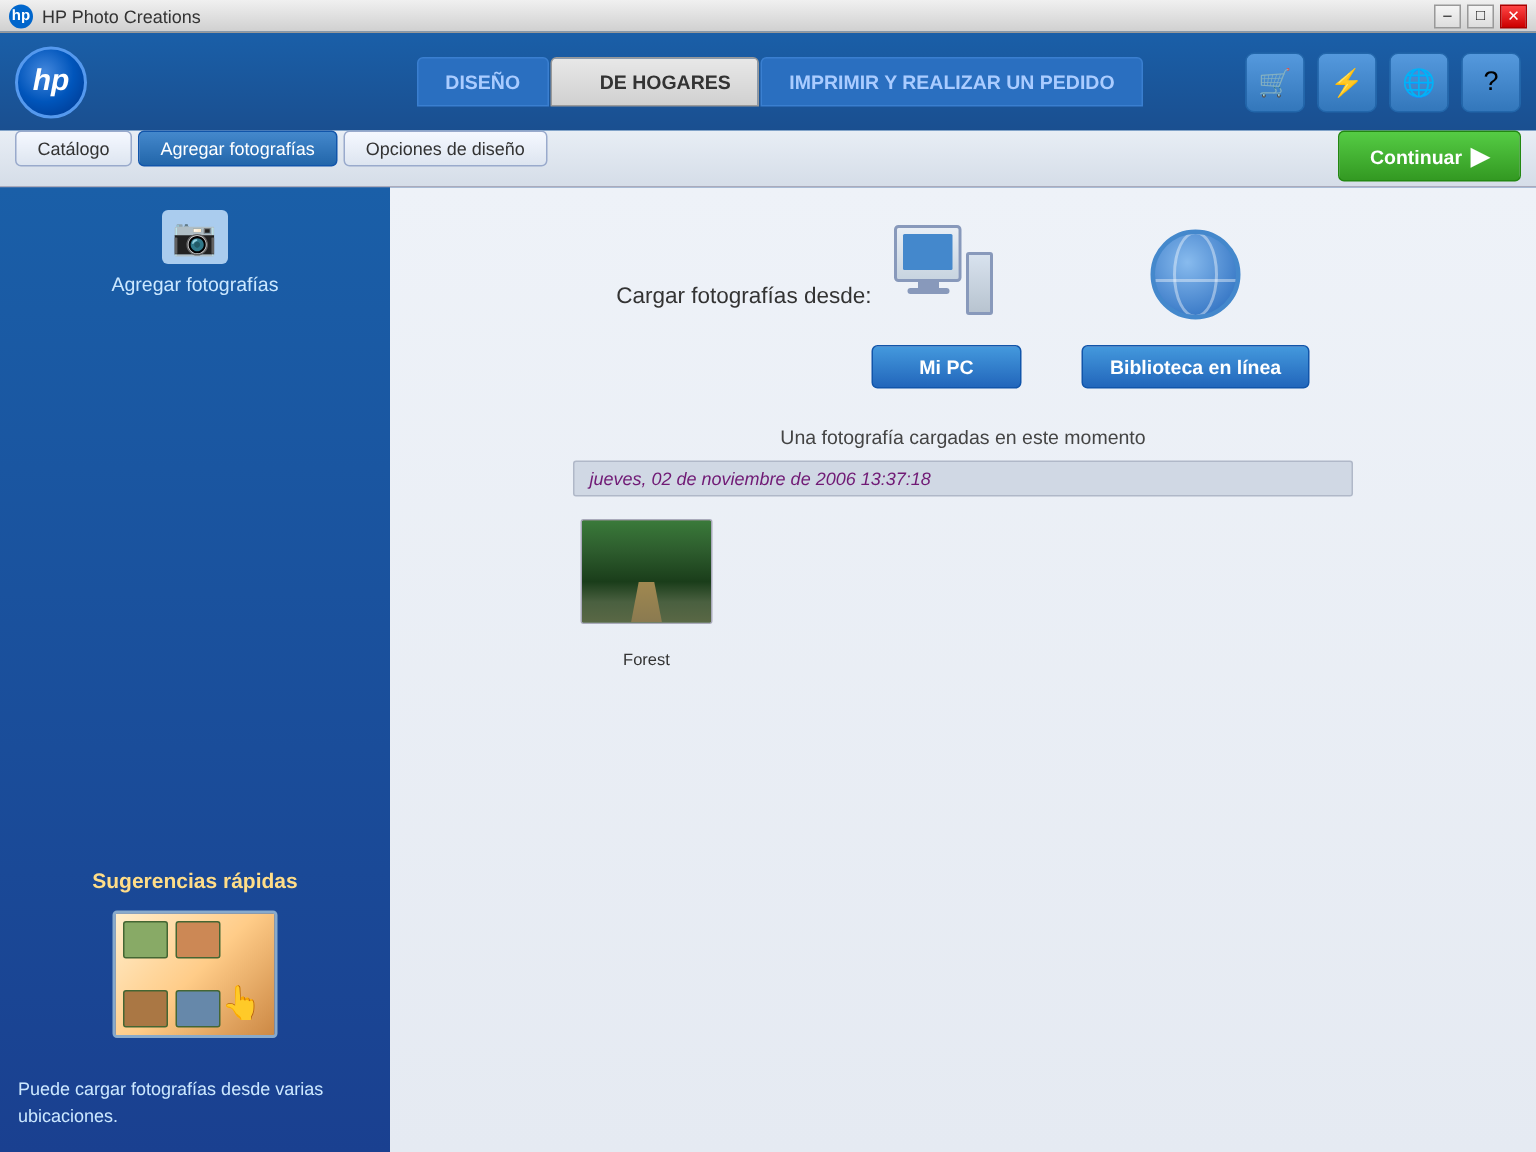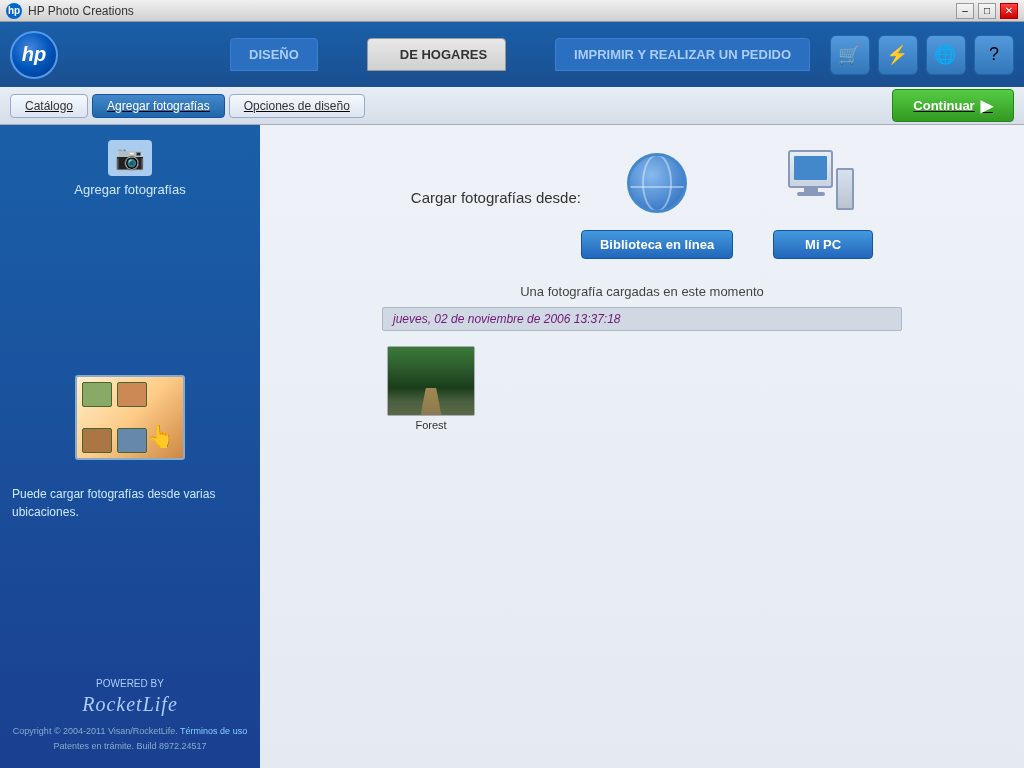--- a/index.html
+++ b/index.html
@@ -37,21 +37,21 @@
     #hp-logo-circle {
       width: 48px; height: 48px; border-radius: 50%;
       background: radial-gradient(circle at 40% 35%, #4488dd, #0055bb, #003388);
       border: 2px solid #5599ee;
       display: flex; align-items: center; justify-content: center;
       color: white; font-weight: bold; font-size: 20px; font-style: italic;
     }
     #app-title { color: white; font-size: 24px; font-weight: 300; letter-spacing: 1px; }
 
     
-    #nav-tabs { display: flex; gap: 17px; flex: 1; justify-content: space-between; }
+    #nav-tabs { display: flex; gap: 1px; flex: 1; justify-content: center; }
     .nav-tab {
       padding: 8px 18px; border-radius: 4px 4px 0 0; cursor: pointer;
       font-size: 13px; font-weight: bold; text-transform: uppercase;
       border: 1px solid transparent;
     }
     .nav-tab.inactive { background: #2a6fc0; color: #aaccff; border-color: #3a7fd0; }
     .nav-tab.active { background: linear-gradient(to bottom, #e8e8e8, #d0d0d0); color: #333; border-color: #999; padding-left: 32px; }
     .nav-tab.wide { min-width: 200px; text-align: center; }
 
     
@@ -61,25 +61,24 @@
       background: linear-gradient(to bottom, #5599dd, #3377bb);
       border: 1px solid #2266aa;
       display: flex; align-items: center; justify-content: center; font-size: 18px;
     }
 
     
     #toolbar {
       background: linear-gradient(to bottom, #e8eef5, #d5dde8);
       height: 38px;
       display: flex;
-      align-items: center;
+      align-items: flex-start;
       padding: 0 10px;
       gap: 4px;
       border-bottom: 1px solid #aab;
-      text-decoration: underline;
     }
     .toolbar-btn {
       padding: 4px 14px; border-radius: 4px; cursor: pointer; font-size: 12px;
       border: 1px solid #99aacc; background: linear-gradient(to bottom, #f5f8ff, #dde5f0);
       color: #333;
     }
     .toolbar-btn.active {
       background: linear-gradient(to bottom, #4488cc, #2266aa);
       color: white; border-color: #1155aa;
     }
@@ -222,21 +221,21 @@
       width: 100%; height: 100%;
       background:
         linear-gradient(to bottom, #3a7a3a 0%, #2d5c2d 30%, #1a3d1a 60%, #4a6040 80%, #5a6845 100%);
       position: relative;
     }
     .forest-path {
       position: absolute; bottom: 0; left: 30%; width: 40%; height: 40%;
       background: linear-gradient(to top, #8a7a50, #a08850);
       clip-path: polygon(20% 100%, 80% 100%, 65% 0%, 35% 0%);
     }
-    .photo-label { font-size: 11px; color: #333; margin-top: 3px; }
+    .photo-label { font-size: 11px; color: #333; margin-top: 18px; }
 
     
     #footer-sidebar {
       margin-top: auto;
       width: 100%;
       text-align: center;
     }
     #powered-by { font-size: 10px; color: #aaccff; margin-bottom: 4px; }
     #rocketlife-logo {
       font-style: italic; font-size: 20px; color: #aaccff;
@@ -293,75 +292,64 @@
 
 <div id="main-layout">
 
   <div id="sidebar">
     <div id="sidebar-top">
       <div id="camera-icon-big">📷</div>
       <span id="sidebar-label">Agregar fotografías</span>
     </div>
 
     <div id="quick-tips">
+      <div id="quick-tips-title">Sugerencias rápidas</div>
       <div id="tips-image">
         <div class="tips-thumb"></div>
         <div class="tips-thumb"></div>
         <div class="tips-thumb"></div>
         <div class="tips-thumb"></div>
         <div class="tips-hand">👆</div>
       </div>
       <br>
       <p id="tips-text2">Puede cargar fotografías desde varias ubicaciones.</p>
     </div>
 
-    <div id="footer-sidebar">
-      <div id="powered-by">POWERED BY</div>
-      <div id="rocketlife-logo">
-        <em>RocketLife</em>
-      </div>
-      <div id="copyright">
-        <span>Copyright © 2004-2011 Visan/RocketLife.</span>
-        <a>Términos de uso</a>
-        <br>
-        <span>Patentes en trámite. Build 8972.24517</span>
-      </div>
-    </div>
   </div>
 
   <div id="content">
 
     <div id="upload-section">
       <div id="upload-title">Cargar fotografías desde:</div>
       <div id="upload-options">
-
-        <div class="upload-option">
-          <div class="upload-icon-wrapper">
-            <div class="globe-icon">
-              <div class="globe-line"></div>
-              <div class="globe-arc"></div>
-            </div>
-          </div>
-          <button class="upload-btn">Biblioteca en línea</button>
-        </div>
 
         <div class="upload-option">
           <div class="upload-icon-wrapper">
             <div class="pc-icon">
               <div class="pc-monitor">
                 <div class="pc-monitor-screen"></div>
               </div>
               <div class="pc-stand"></div>
               <div class="pc-base"></div>
               <div class="pc-tower"></div>
             </div>
           </div>
           <button class="upload-btn">Mi PC</button>
         </div>
 
+        <div class="upload-option">
+          <div class="upload-icon-wrapper">
+            <div class="globe-icon">
+              <div class="globe-line"></div>
+              <div class="globe-arc"></div>
+            </div>
+          </div>
+          <button class="upload-btn">Biblioteca en línea</button>
+        </div>
+
       </div>
     </div>
 
     <div id="photos-section">
       <div id="photos-count">Una fotografía cargadas en este momento</div>
       <div id="photos-date-bar">jueves, 02 de noviembre de 2006 13:37:18</div>
       <div id="photos-grid">
         <div class="photo-item">
           <div class="photo-thumb">
             <div class="forest-bg">

